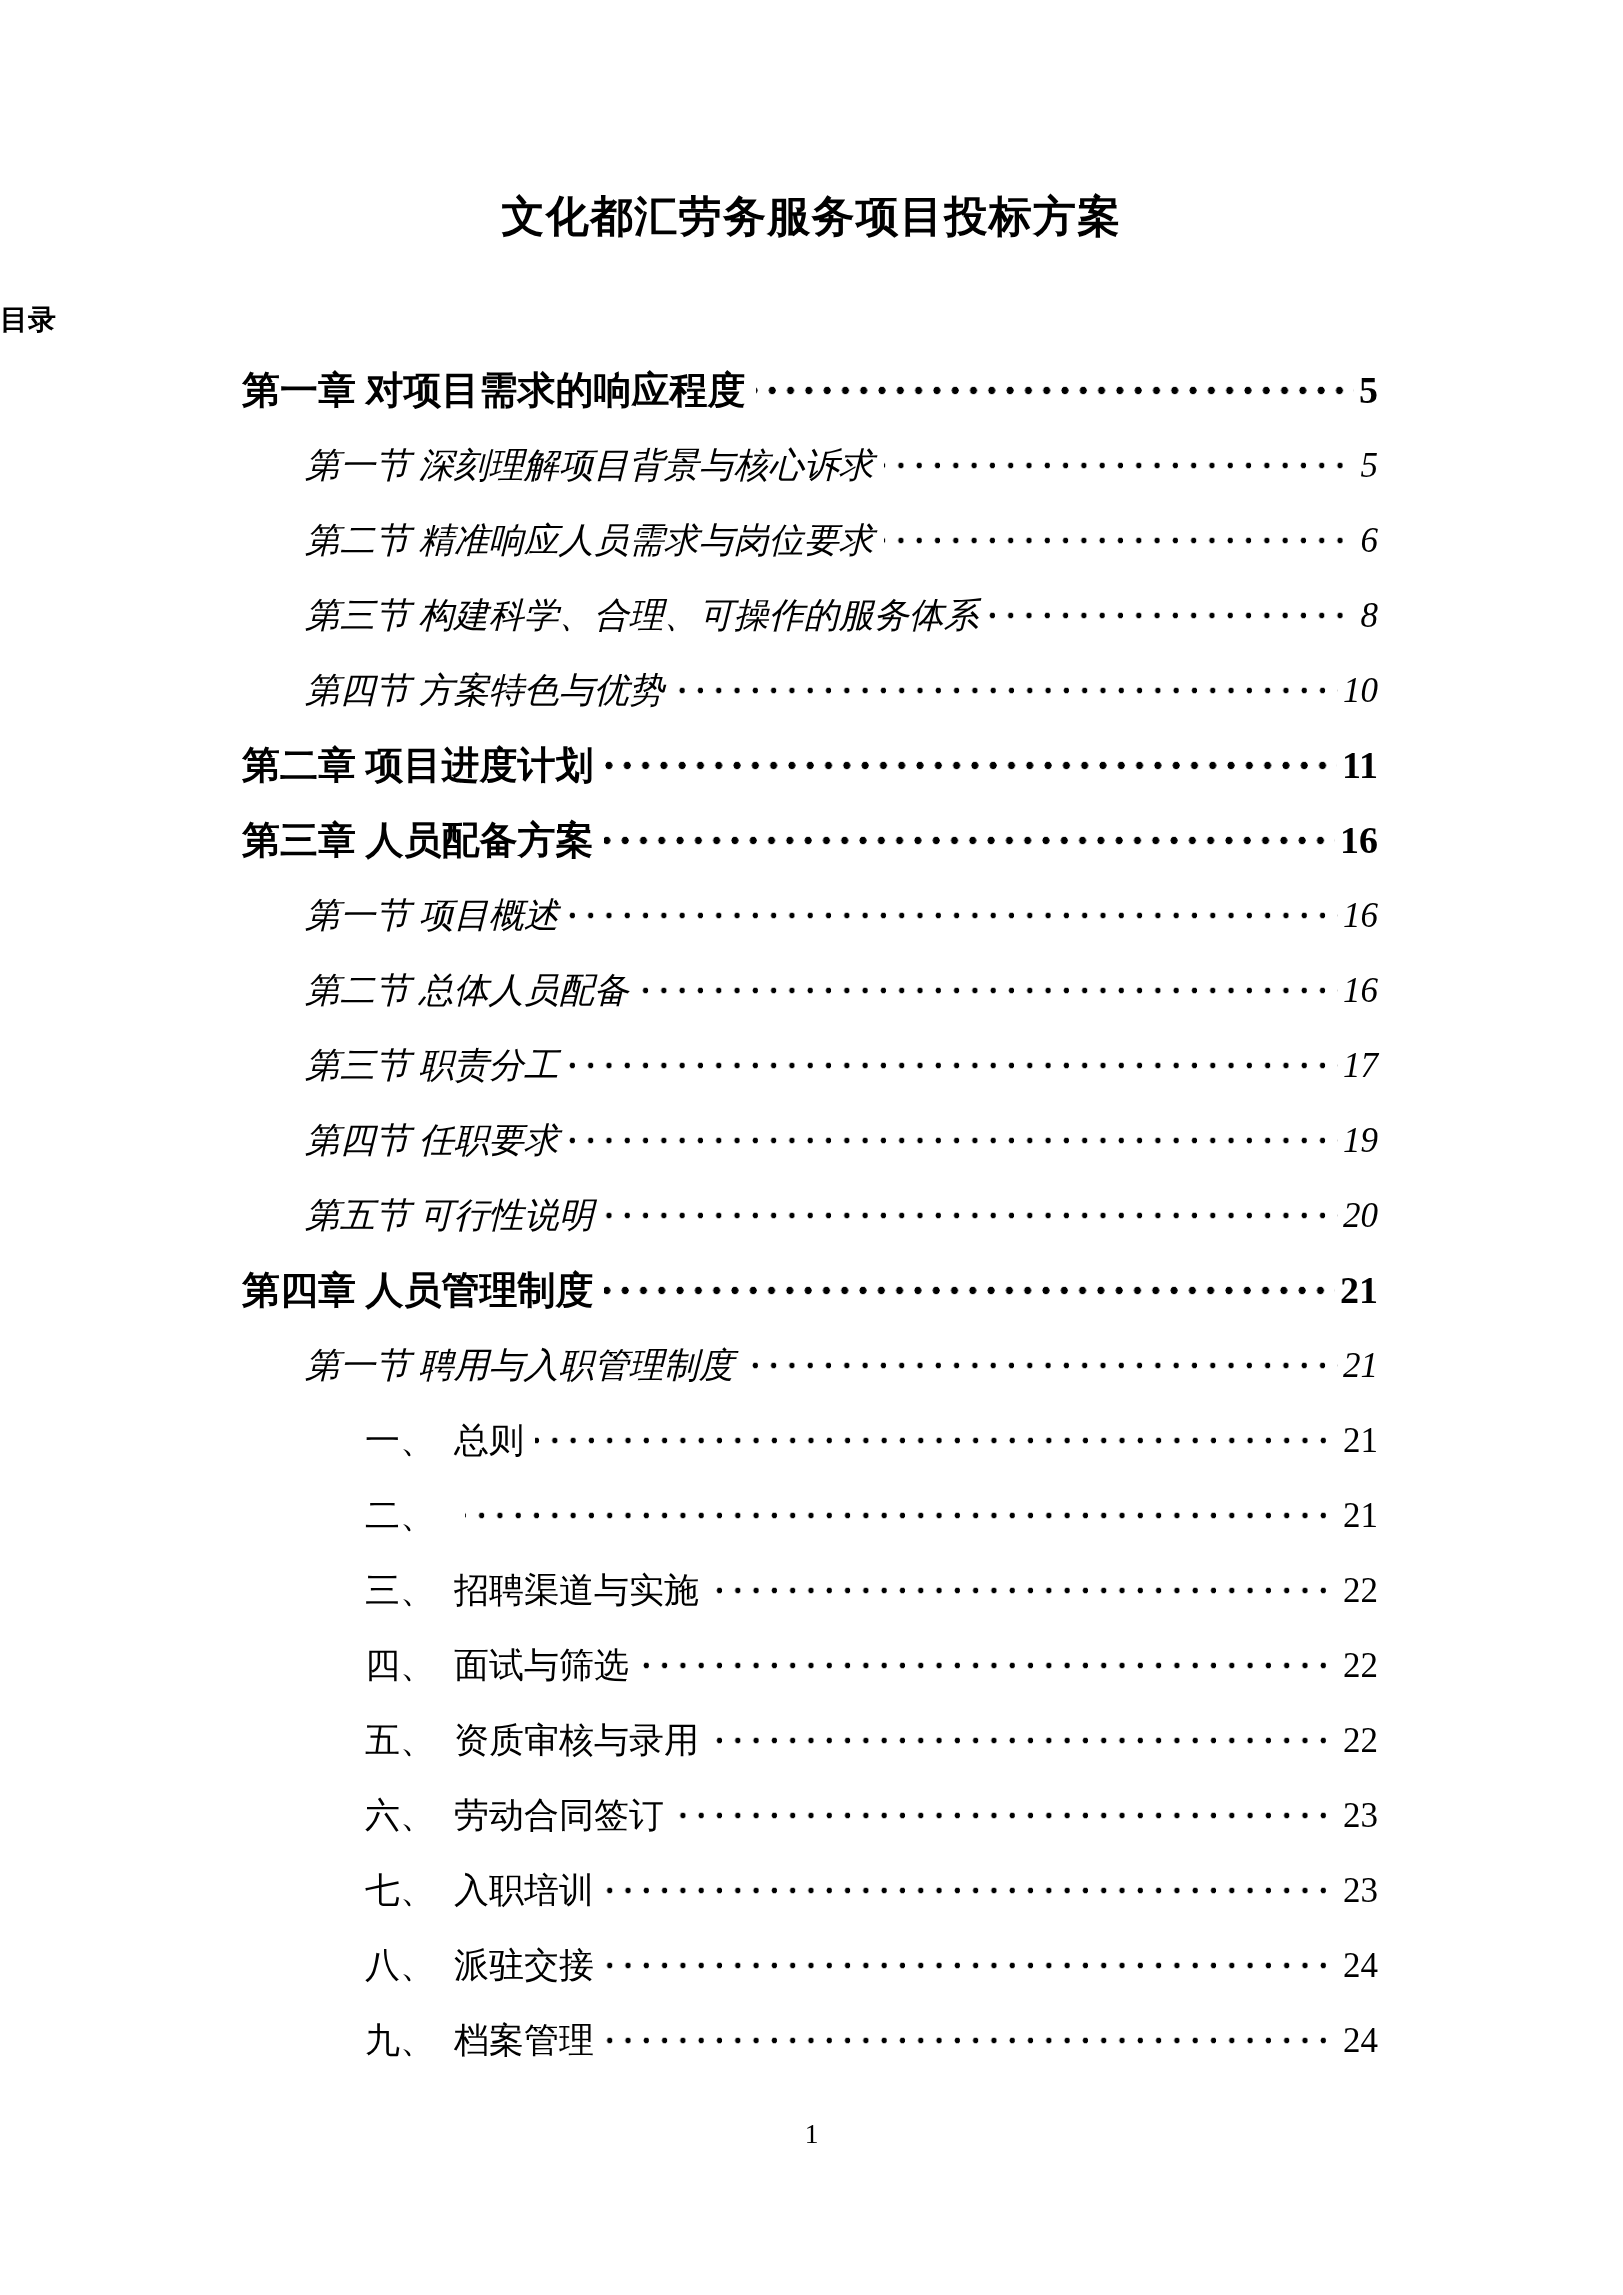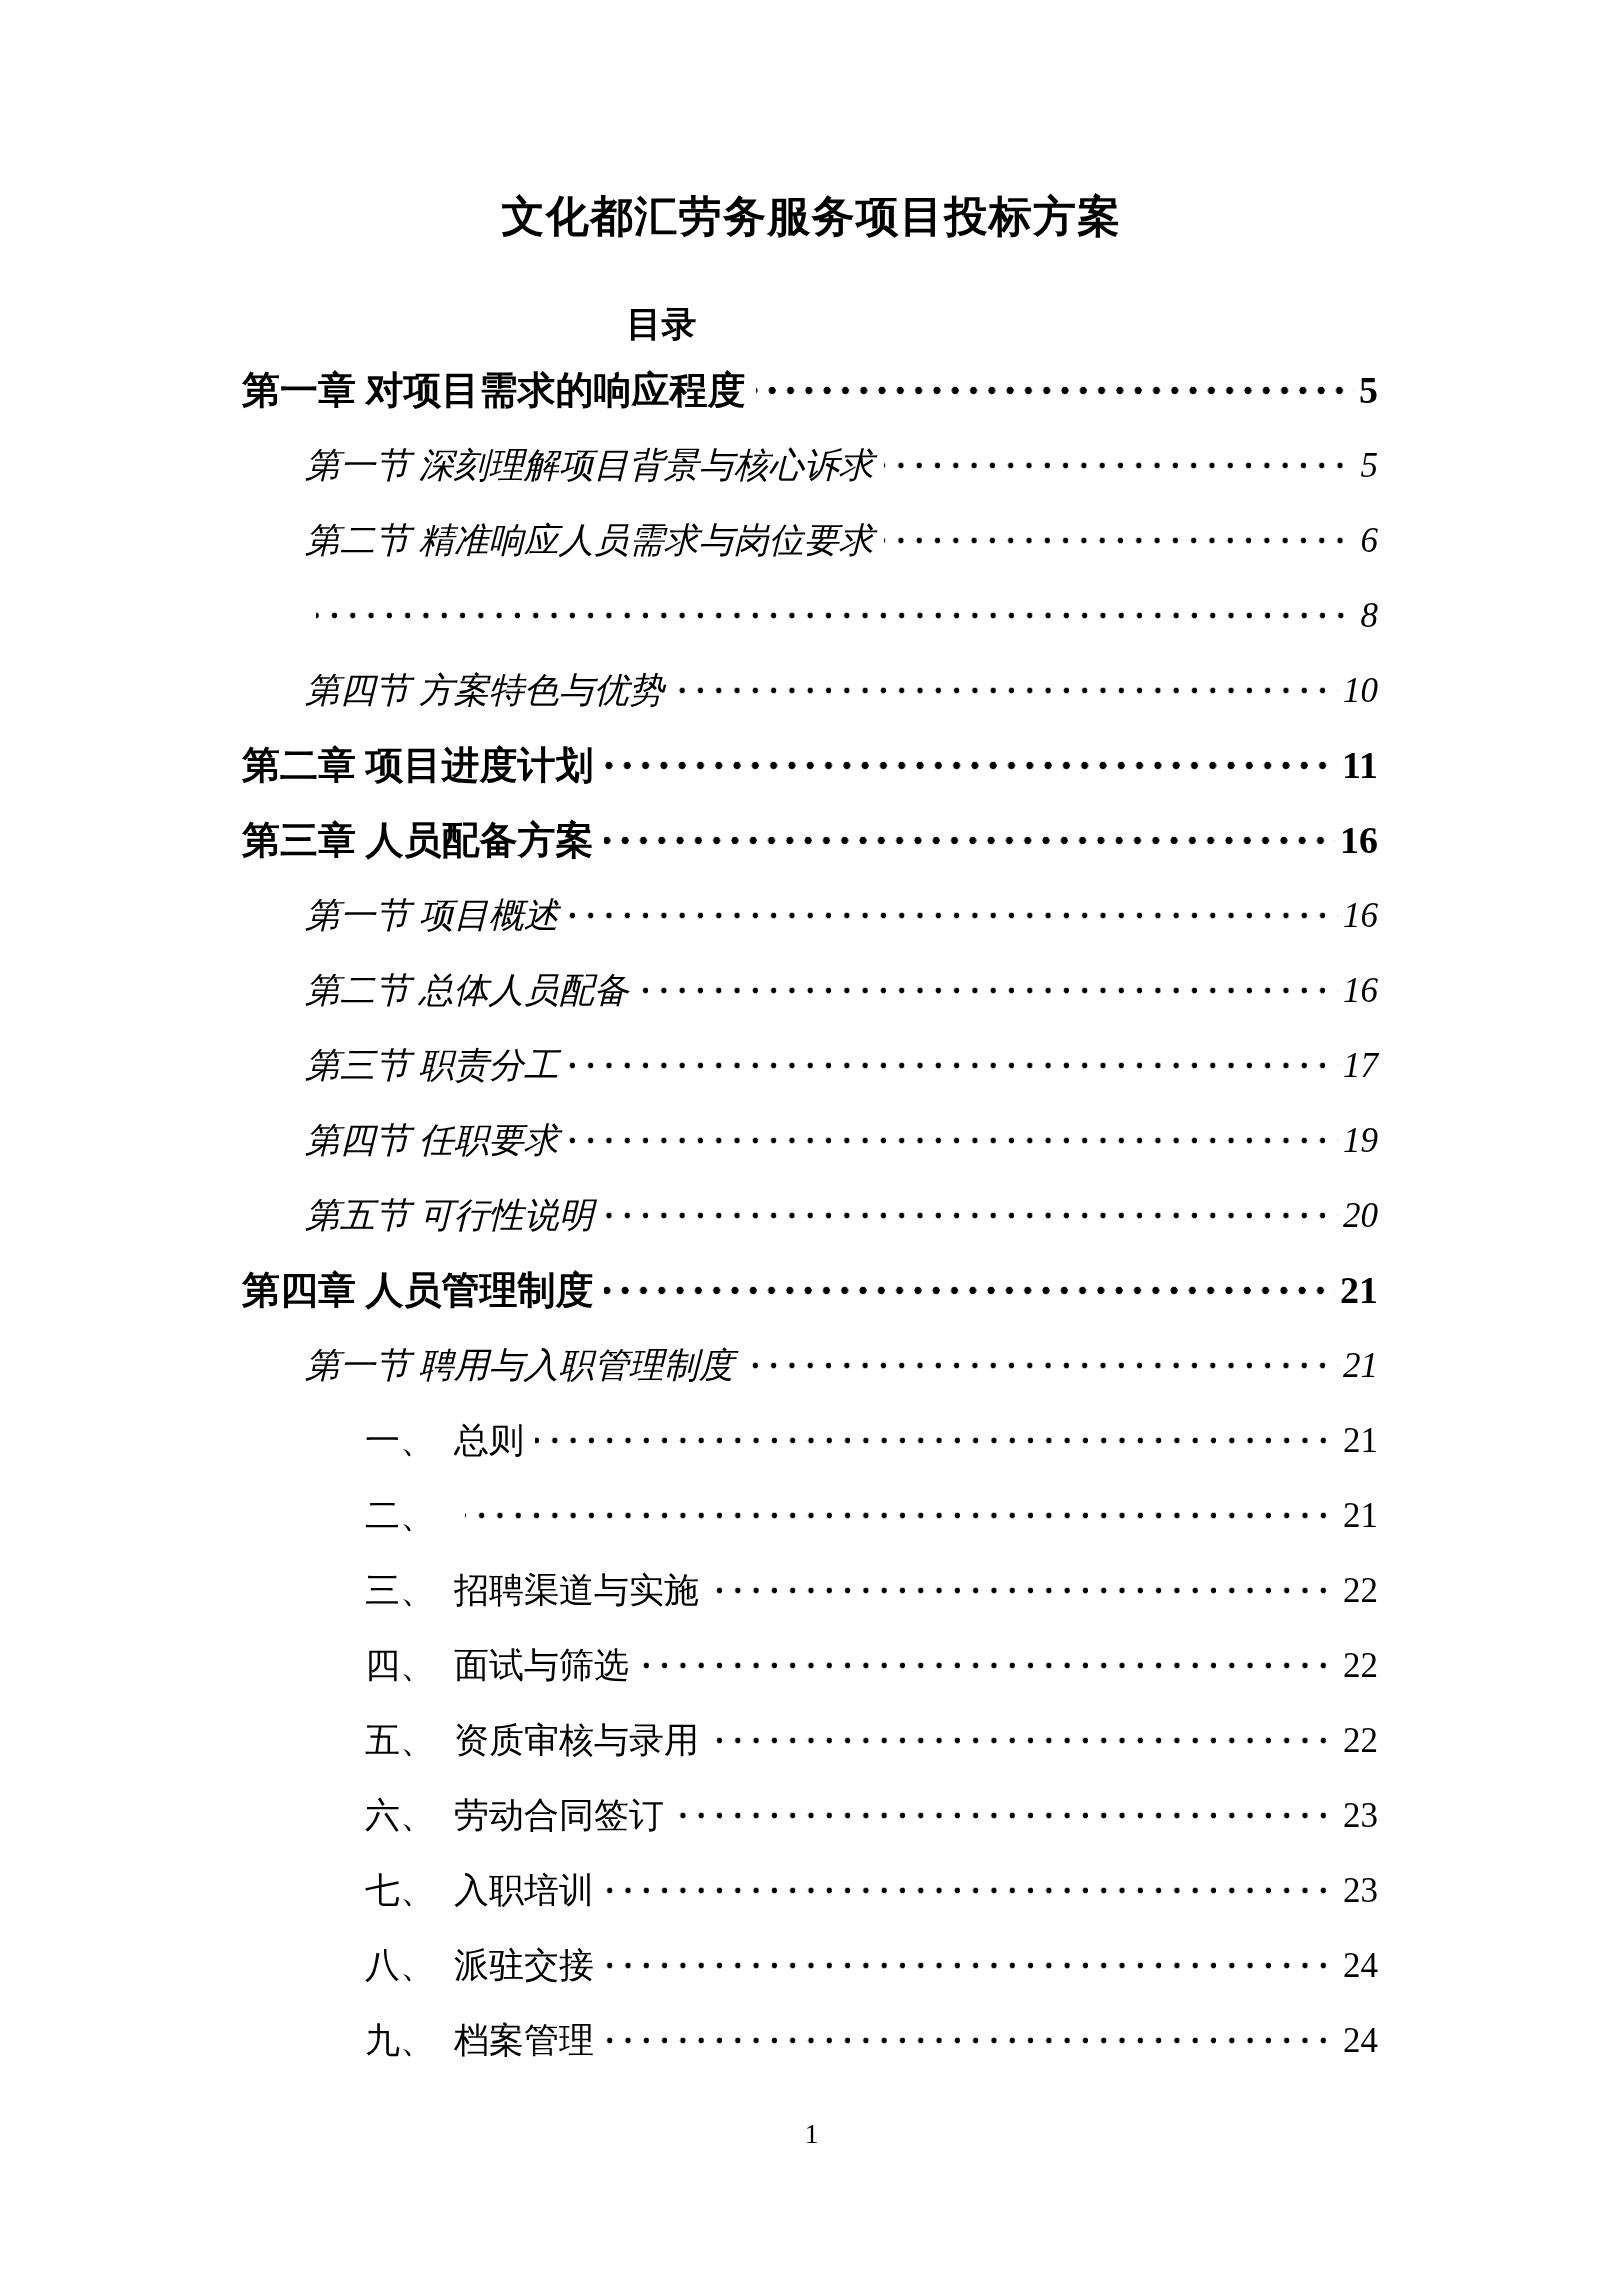--- a/index.html
+++ b/index.html
@@ -9,21 +9,21 @@
     position: relative; overflow: hidden;
     font-family: "Liberation Serif", "DejaVu Serif", serif;
   }
   .doc-title {
     position: absolute; top: 188px; left: 0; width: 1623px;
     text-align: center; font-size: 43px; font-weight: bold;
     letter-spacing: 1.3px; white-space: nowrap;
   }
   .toc-heading {
     position: absolute; top: 301px; left: 0; width: 1323px;
-    text-align: center; font-size: 35px; font-weight: bold;
+    text-align: left; font-size: 28px; font-weight: bold;
   }
   .toc {
     position: absolute; top: 353px; left: 242px; width: 1136px;
   }
   .toc-row {
     display: flex; align-items: center;
     height: 75px; line-height: 75px; white-space: nowrap;
   }
   .lvl-1 { font-size: 38px; font-weight: bold; }
   .lvl-2 { font-size: 35px; font-weight: normal; padding-left: 63px; font-style: italic; }
@@ -65,20 +65,21 @@
         <span class="toc-label">第一节 深刻理解项目背景与核心诉求</span>
         <span class="leader"></span>
         <span class="toc-page">5</span>
       </div>
       <div class="toc-row lvl-2">
         <span class="toc-label">第二节 精准响应人员需求与岗位要求</span>
         <span class="leader"></span>
         <span class="toc-page">6</span>
       </div>
       <div class="toc-row lvl-2">
+        <span class="toc-label">第三节 构建科学、合理、可操作的服务体系</span>
         <span class="leader"></span>
         <span class="toc-page">8</span>
       </div>
       <div class="toc-row lvl-2">
         <span class="toc-label">第四节 方案特色与优势</span>
         <span class="leader"></span>
         <span class="toc-page">10</span>
       </div>
       <div class="toc-row lvl-1">
         <span class="toc-label">第二章 项目进度计划</span>

